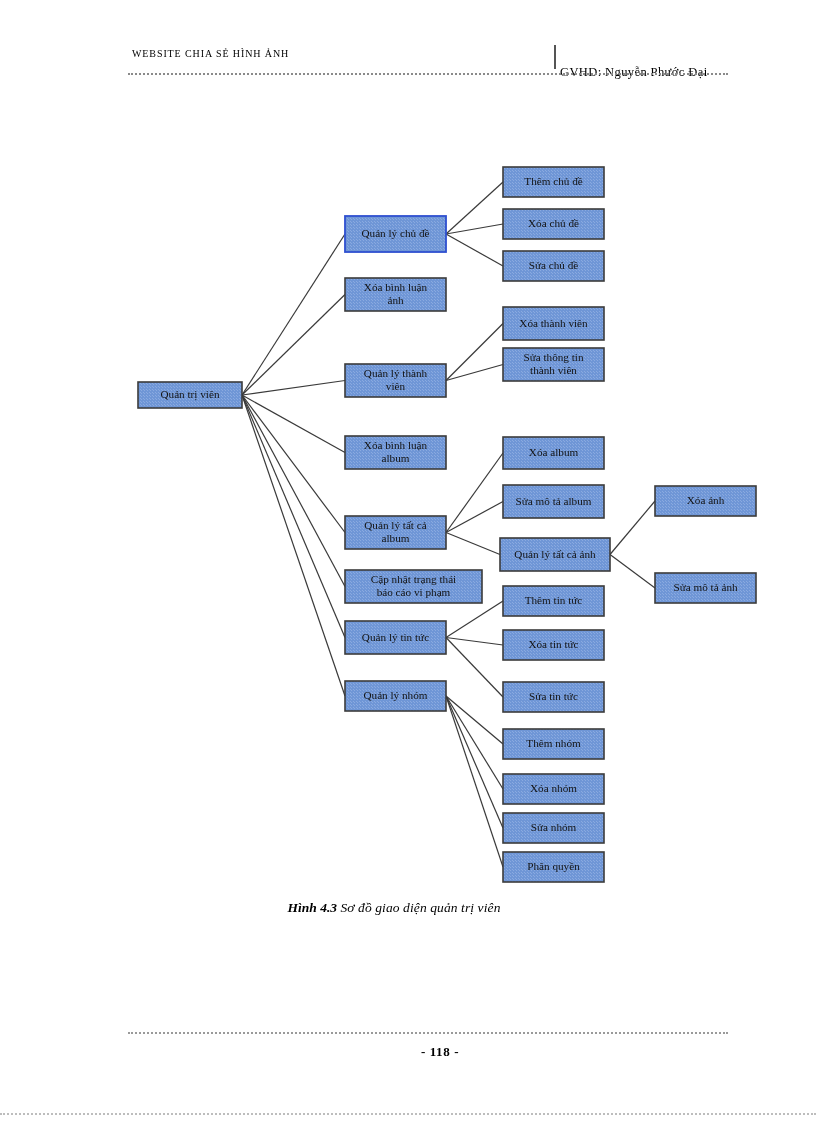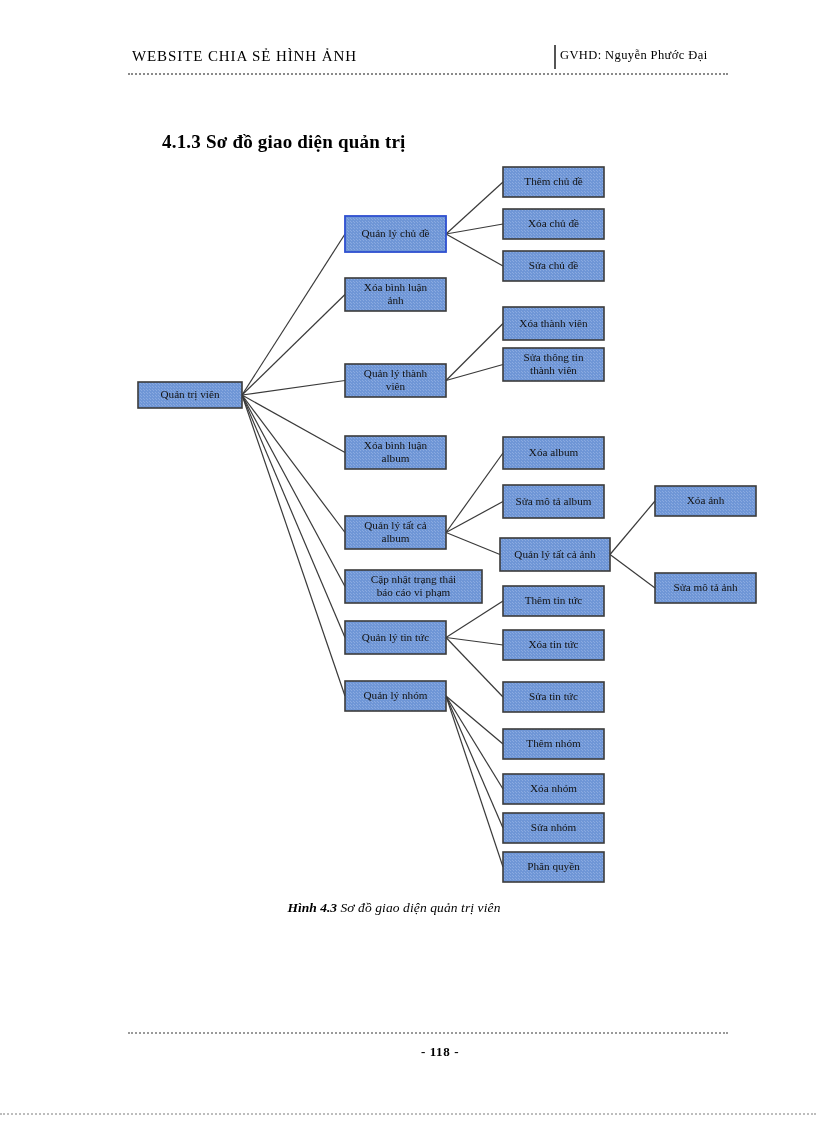--- a/index.html
+++ b/index.html
@@ -29,28 +29,28 @@
     left: 128px;
     top: 48px;
     width: 600px;
     height: 34px;
   }
   .header-left {
     position: absolute;
     left: 4px;
     top: 0px;
     font-family: "Liberation Serif", "DejaVu Serif", serif;
-    font-size: 15px;
+    font-size: 10px;
     letter-spacing: 0.9px;
     white-space: nowrap;
   }
   .header-right {
     position: absolute;
     left: 432px;
-    top: 0px;
+    top: 17px;
     font-family: "Liberation Serif", "DejaVu Serif", serif;
     font-size: 12.5px;
     letter-spacing: 0.4px;
     white-space: nowrap;
   }
   .header-divider {
     position: absolute;
     left: 426px;
     top: -3px;
     width: 0;
@@ -157,21 +157,20 @@
 
 <div class="page">
 
   <div class="header">
     <div class="header-left">WEBSITE CHIA SẺ HÌNH ẢNH</div>
     <div class="header-divider"></div>
     <div class="header-right">GVHD: Nguyễn Phước Đại</div>
     <div class="header-rule"></div>
   </div>
 
-  <div class="section-title">4.1.3 Sơ đồ giao diện quản trị</div>
 
   <div class="figure">
     <svg id="diagram-svg" width="816" height="1123" viewBox="0 0 816 1123">
       <defs>
         <pattern id="boxfill" width="3" height="3" patternUnits="userSpaceOnUse">
           <rect width="3" height="3" fill="#6f96d6"></rect>
           <rect width="1" height="1" x="0" y="0" fill="#8aaae0"></rect>
           <rect width="1" height="1" x="2" y="2" fill="#8aaae0"></rect>
         </pattern>
       </defs>

